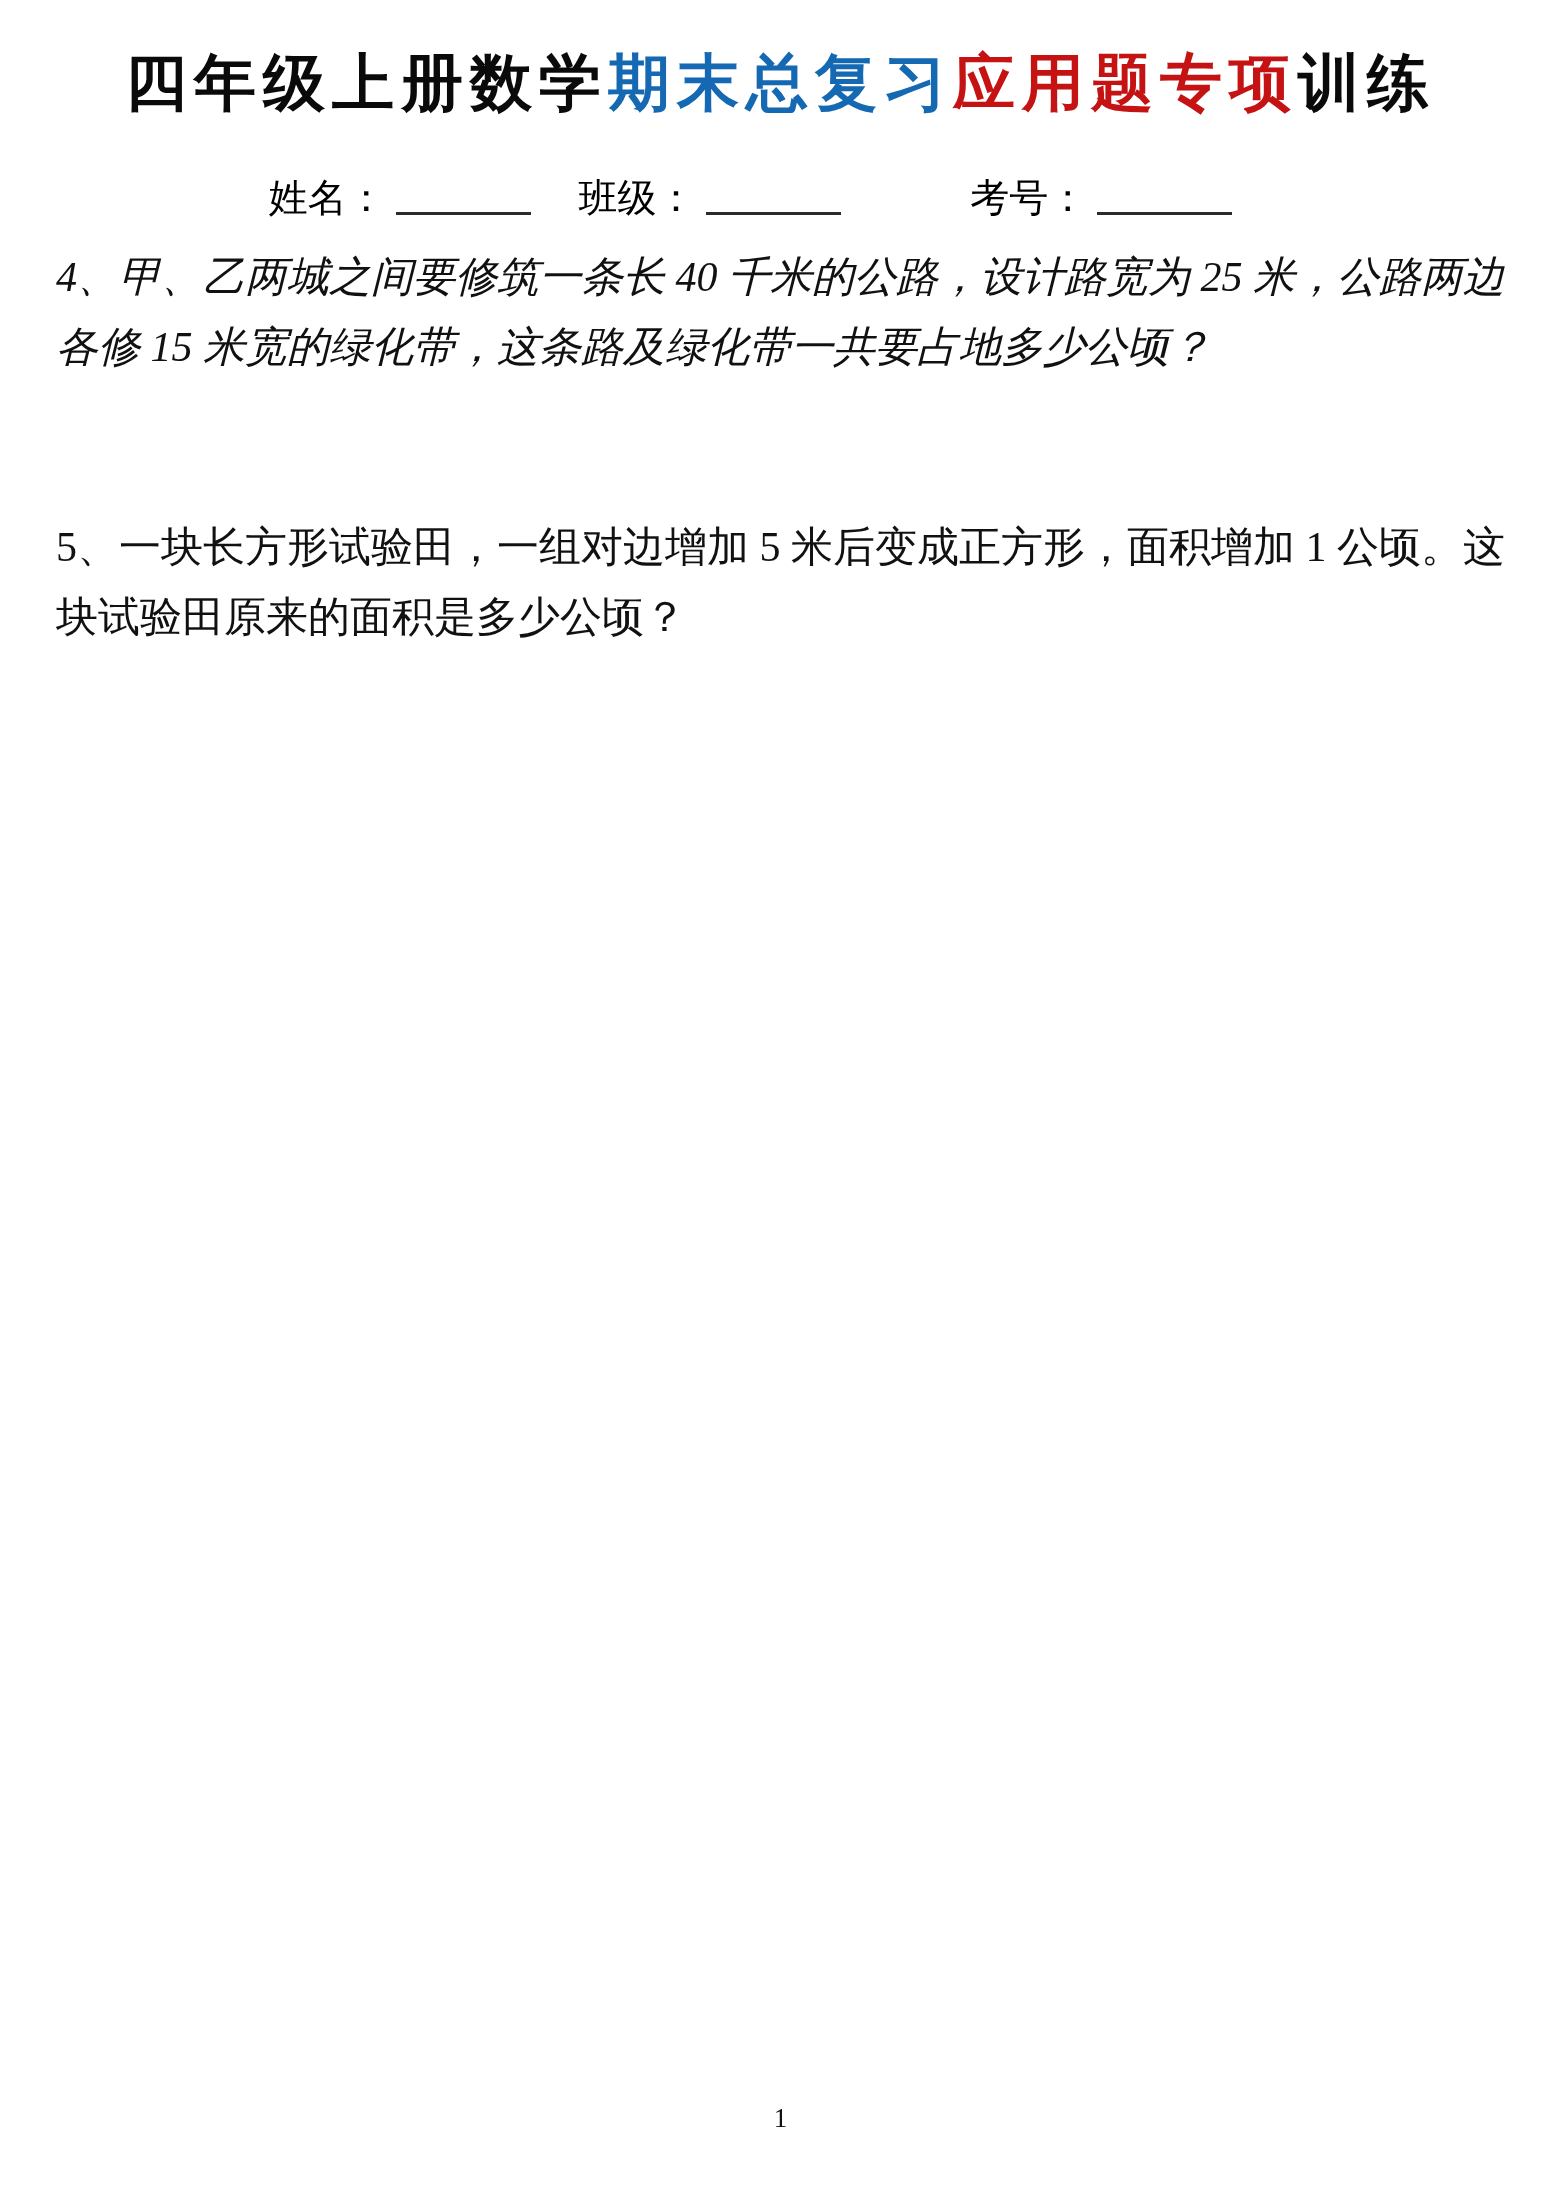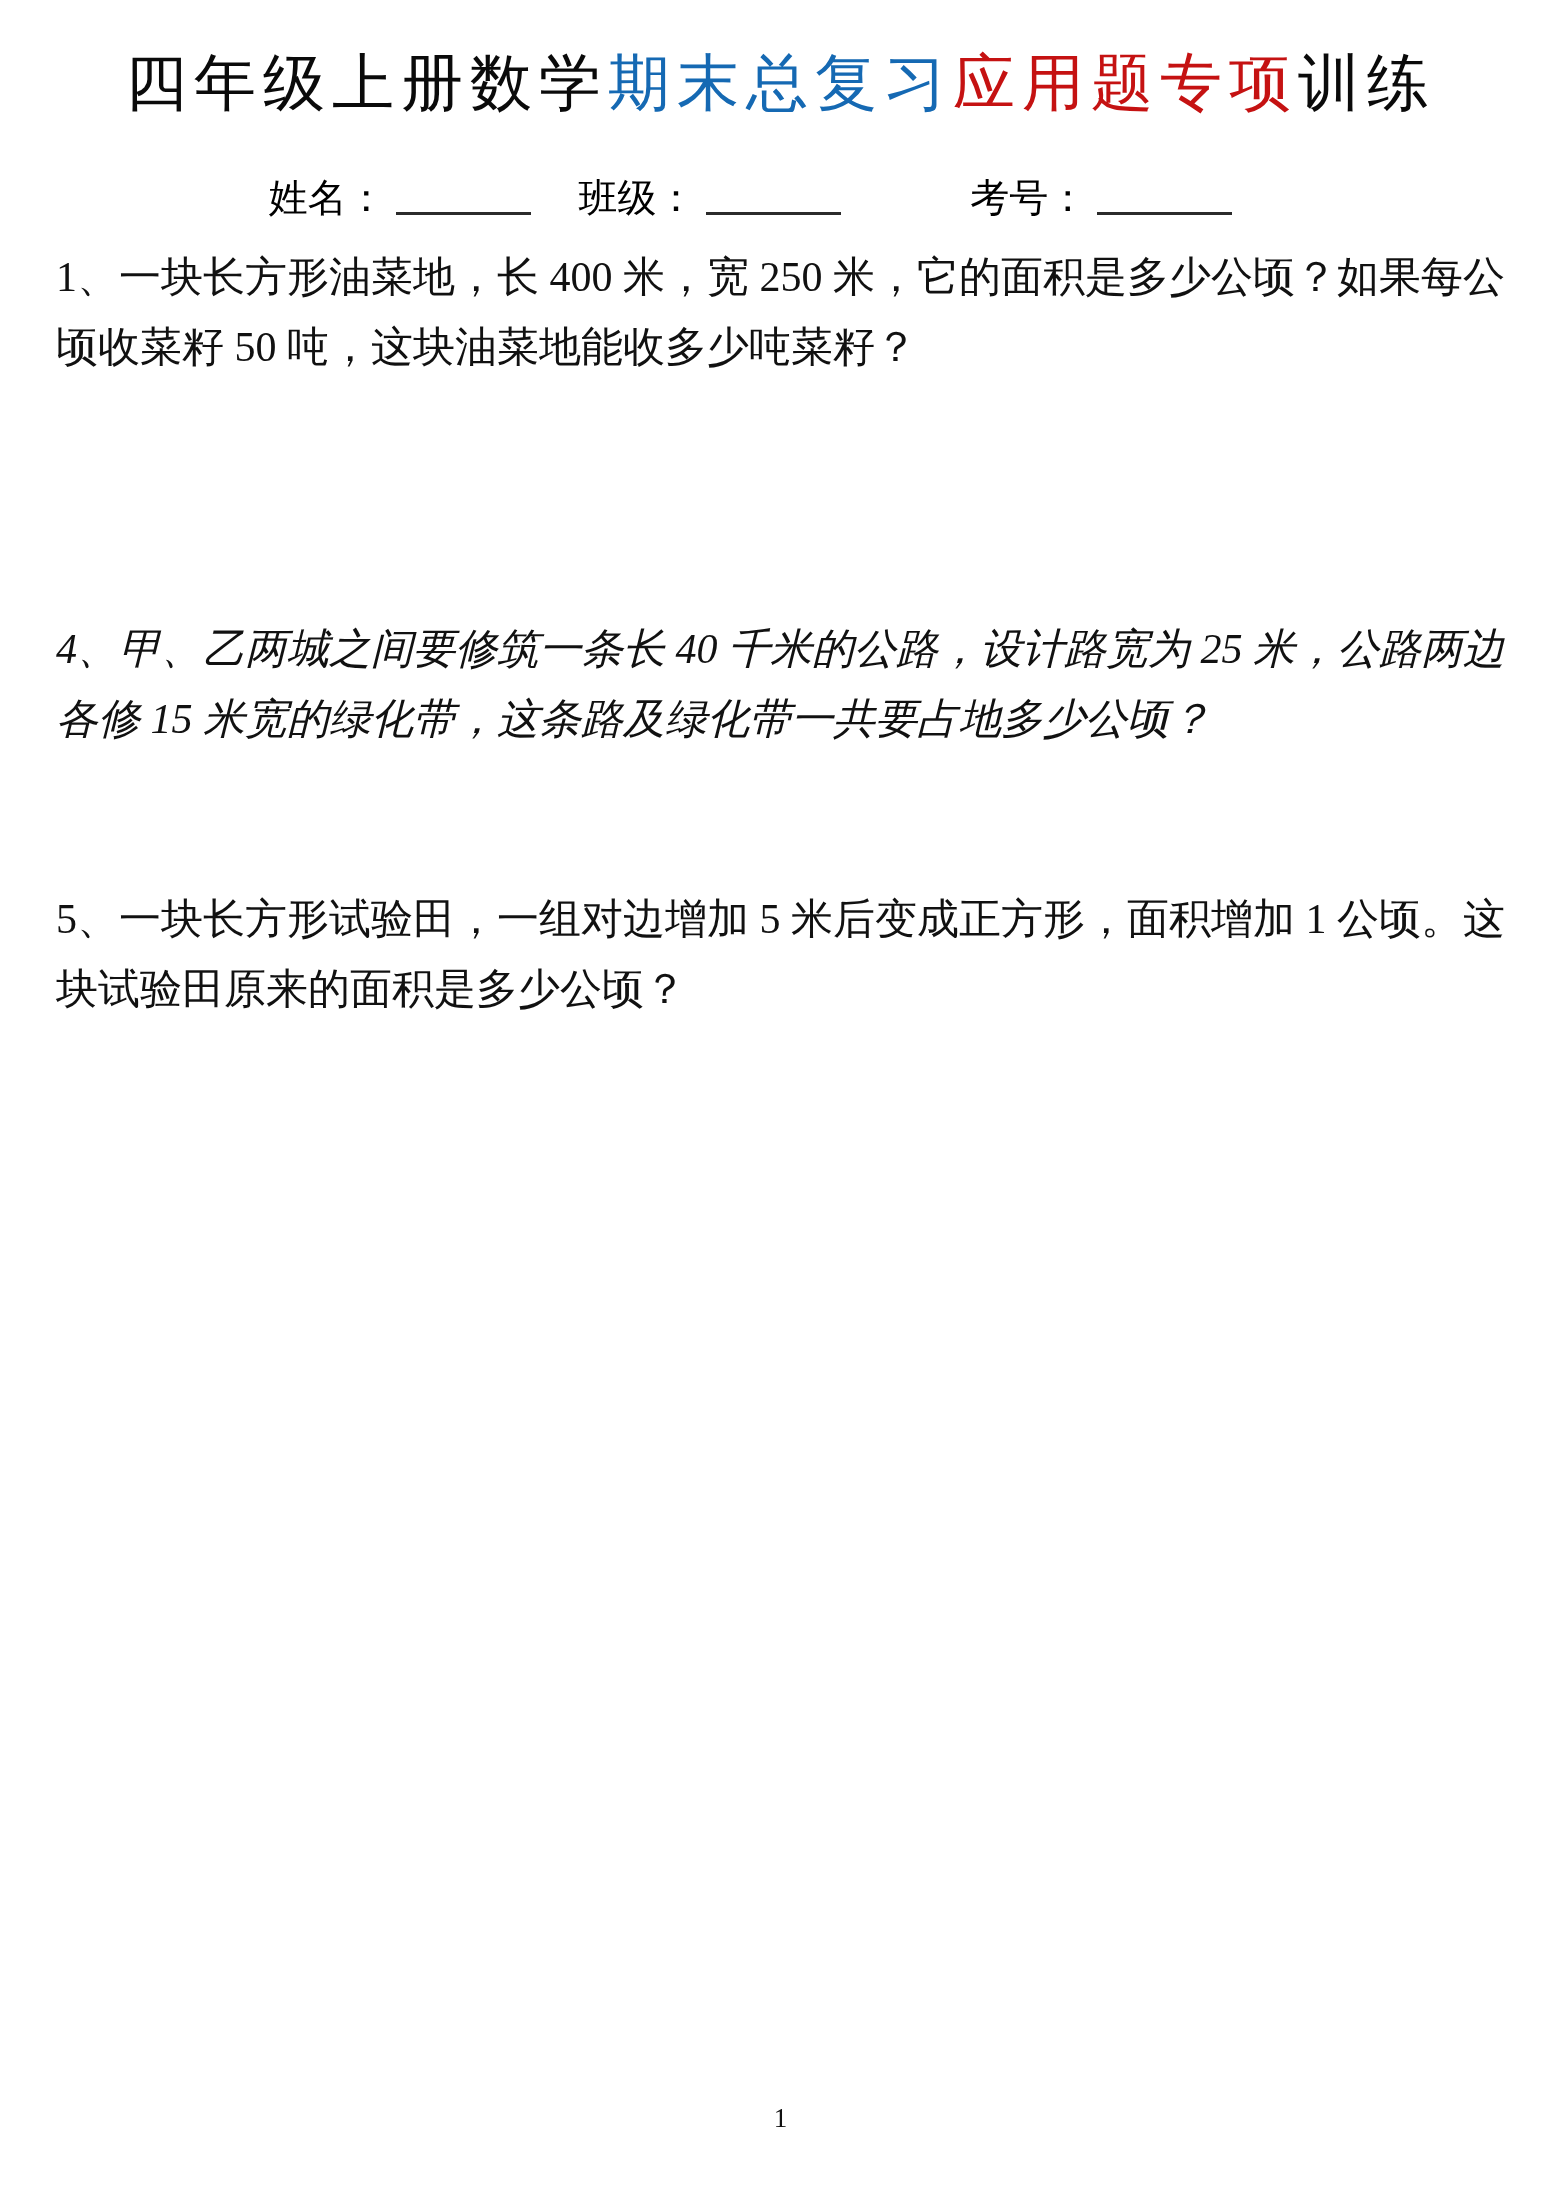--- a/index.html
+++ b/index.html
@@ -18,21 +18,21 @@
     position: absolute;
     inset: 0;
     background: #ffffff;
     overflow: hidden;
   }
   .title {
     margin: 0;
     padding-top: 46px;
     text-align: center;
     font-family: "Liberation Sans", "DejaVu Sans", sans-serif;
-    font-weight: normal;
+    font-weight: bold;
     font-size: 62px;
     line-height: 74px;
     letter-spacing: 7px;
     white-space: nowrap;
   }
   .seg-black { color: #0a0a0a; }
   .seg-blue  { color: var(--title-blue, #1569b3); }
   .seg-red   { color: var(--title-red, #c51212); }
 
   .student-row {
@@ -85,20 +85,19 @@
 
   <h1 class="title"><span class="seg-black">四年级上册数学</span><span class="seg-blue">期末总复习</span><span class="seg-red">应用题专项</span><span class="seg-black">训练</span></h1>
 
   <div class="student-row">
     <span class="field f1"><span>姓名：</span><span class="blank-line"></span></span>
     <span class="field f2"><span>班级：</span><span class="blank-line"></span></span>
     <span class="field f3"><span>考号：</span><span class="blank-line"></span></span>
   </div>
 
   <div class="problems">
-    <p class="problem p1">1、一块长方形油菜地，长 400 米，宽 250 米，它的面积是多少公顷？如果每公顷收菜籽 50 吨，这块油菜地能收多少吨菜籽？</p>
     <p class="problem p4">4、甲、乙两城之间要修筑一条长 40 千米的公路，设计路宽为 25 米，公路两边各修 15 米宽的绿化带，这条路及绿化带一共要占地多少公顷？</p>
     <p class="problem p5">5、一块长方形试验田，一组对边增加 5 米后变成正方形，面积增加 1 公顷。这块试验田原来的面积是多少公顷？</p>
   </div>
 
   <div class="page-number">1</div>
 
 </div>
 
 </body></html>

